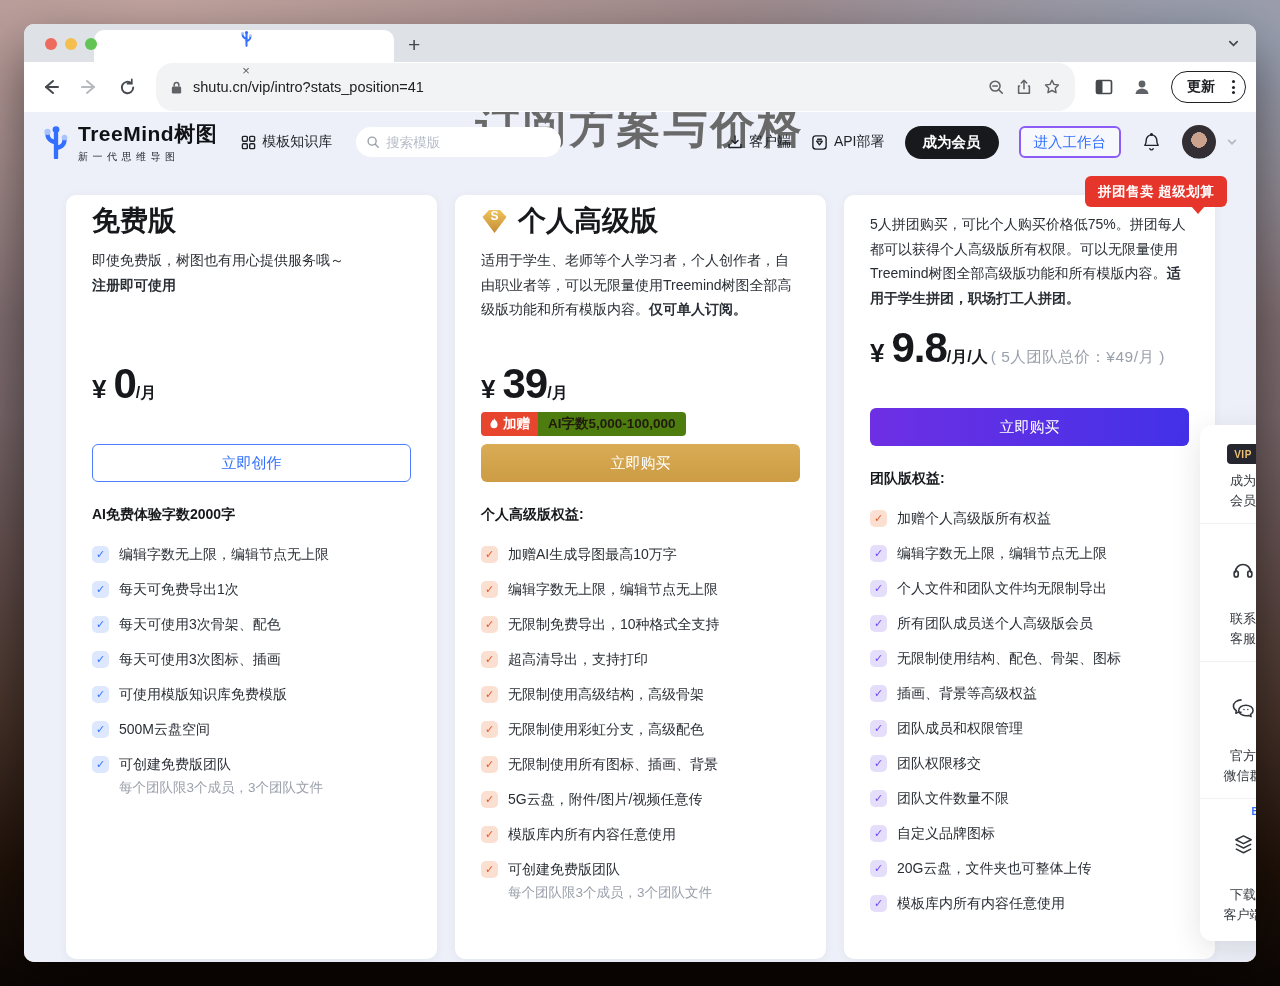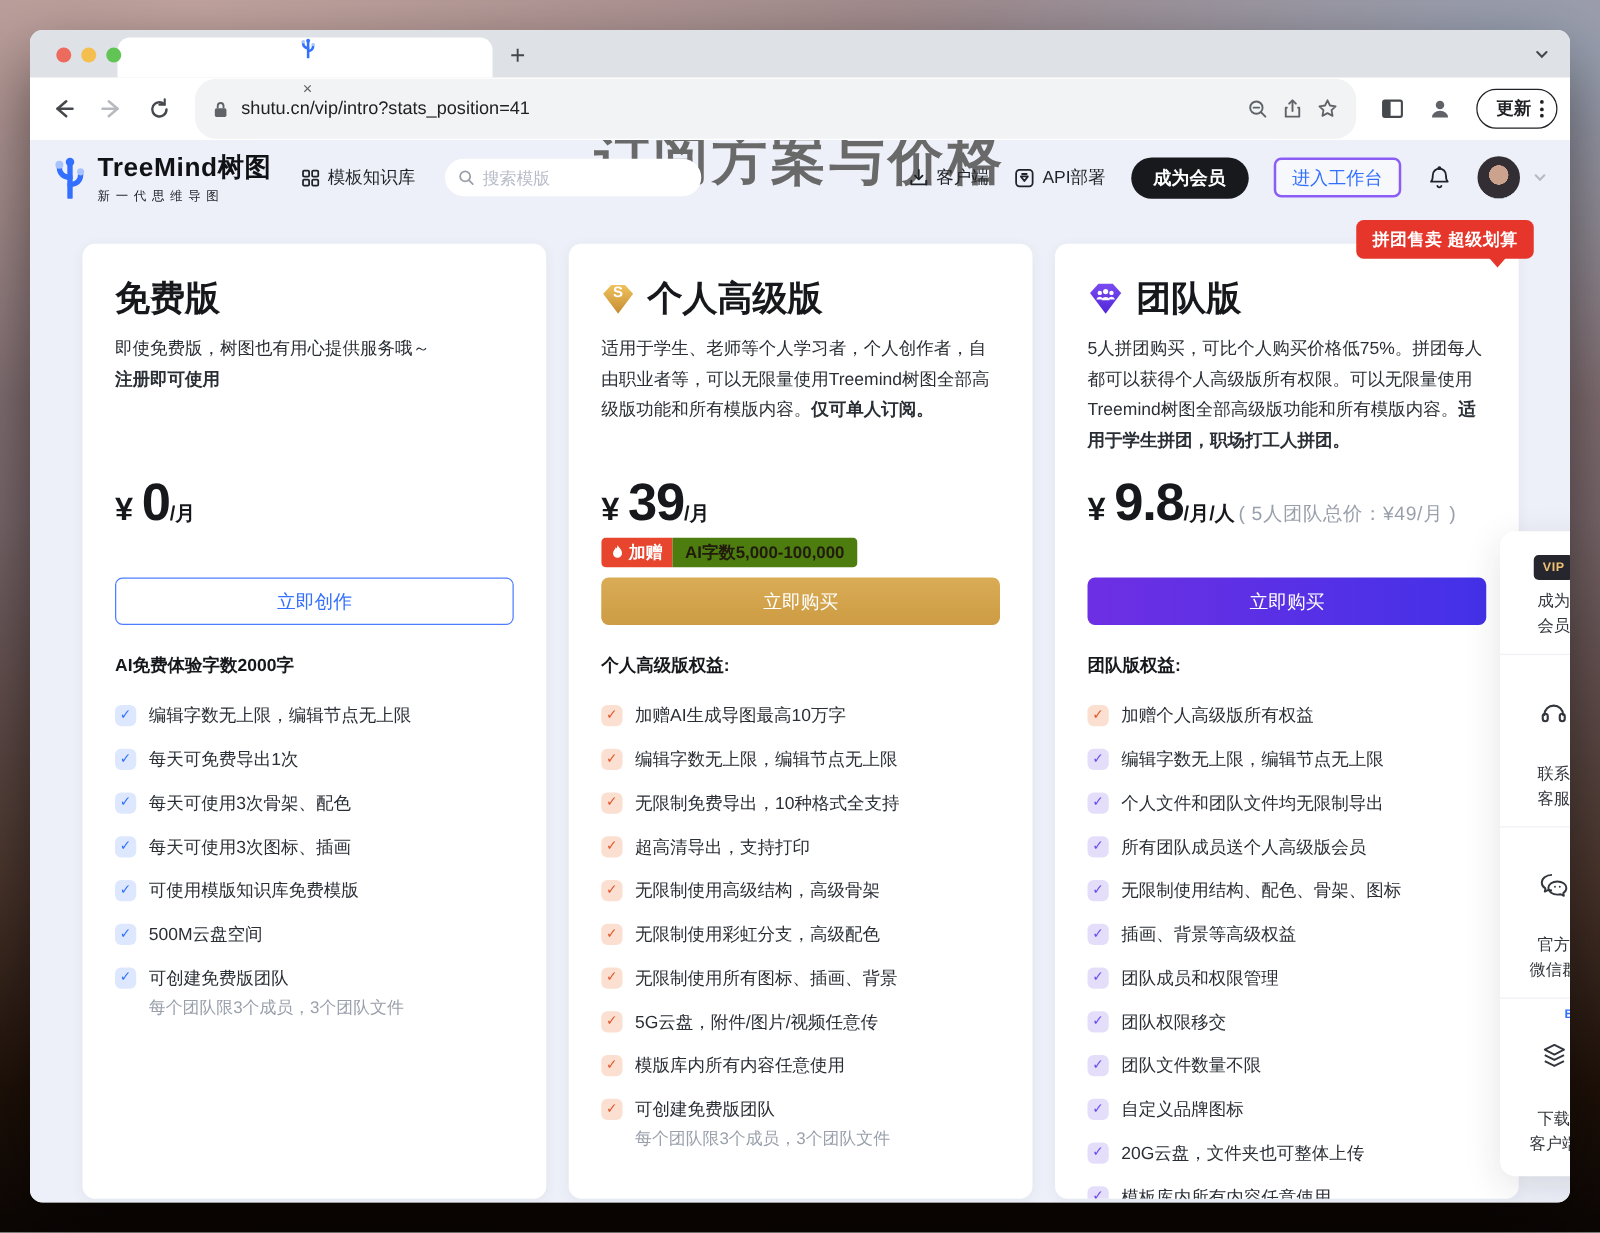--- a/index.html
+++ b/index.html
@@ -29,21 +29,21 @@
   .newtab { font-size:21px; color:#44474c; margin:0 0 3px 14px; line-height:28px; }
   .strip-chev { position:absolute; right:16px; top:13px; color:#44474c; }
 
   
   .toolbar { height:50px; background:#fff; display:flex; align-items:center; padding:0 10px; gap:4px; }
   .tbtn { width:34px; height:34px; display:flex; align-items:center; justify-content:center; border-radius:50%; }
   .omnibox { flex:1; height:48px; background:#f1f3f4; border-radius:17px; display:flex; align-items:center;
     padding:0 14px; gap:10px; margin:0 8px; }
   .url { font-size:14.5px; color:#202124; flex:1; }
   .update-pill { height:32px; border:1.5px solid #1f2125; border-radius:16px; padding:0 10px 0 15px;
-    display:flex; align-items:center; gap:7px; font-size:14px; font-weight:700; color:#1f2125; margin-left:8px; }
+    display:flex; align-items:center; gap:17px; font-size:14px; font-weight:700; color:#1f2125; margin-left:8px; }
   .kebab { display:flex; flex-direction:column; gap:2.5px; }
   .kebab i { width:3px; height:3px; border-radius:50%; background:#1f2125; }
 
   
   .content { position:relative; height:850px; background:#edf0f8; overflow:hidden; }
   .page-title { position:absolute; top:-14px; left:50%; transform:translateX(-50%); z-index:1;
     font-size:44px; font-weight:700; color:#696969; letter-spacing:3px; white-space:nowrap; }
   .site-header { position:relative; z-index:2; height:60px; display:flex; align-items:center; padding:0 18px; gap:24px; }
   .logo { display:flex; align-items:center; gap:8px; }
   .brand-line { font-size:21px; font-weight:700; color:#101215; letter-spacing:.5px; }
@@ -58,21 +58,21 @@
   .btn-member { background:#17191d; color:#fff; border-radius:17px; height:33px; padding:0 18px;
     display:flex; align-items:center; font-size:14.5px; font-weight:600; }
   .btn-workspace { border:2px solid #8b5cf6; color:#3370ff; border-radius:6px; height:32px; padding:0 13px;
     display:flex; align-items:center; font-size:14.5px; background:rgba(255,255,255,.55); }
   .avatar { width:34px; height:34px; border-radius:50%; position:relative; overflow:hidden;
     background:radial-gradient(circle at 50% 44%, #caa28d 0 30%, #332e33 31% 72%, #8d98a8 73%); }
   .chev-sm { color:#b6bac2; margin-left:-10px; }
 
   
   .cards { position:absolute; left:42px; top:83px; display:flex; gap:18px; z-index:1; }
-  .card { width:371px; height:764px; background:#fff; border-radius:10px; padding:26px 26px 0;
+  .card { width:371px; height:764px; background:#fff; border-radius:10px; padding:8px 26px 0;
     box-shadow:0 2px 10px rgba(50,60,90,.06); overflow:hidden; }
   .plan-head { display:flex; align-items:center; gap:10px; height:36px; }
   .plan-name { font-size:28px; font-weight:700; color:#16181c; }
   .plan-desc { margin-top:9px; height:100px; font-size:14px; line-height:1.75; color:#2a2f36; }
   .plan-desc b { font-weight:700; }
   .card.free .plan-desc b { display:block; }
   .price-zone { height:96px; }
   .price-row { display:flex; align-items:baseline; padding-top:12px; color:#16181c; }
   .cur { font-size:26px; font-weight:700; margin-right:7px; }
   .amount { font-size:42px; font-weight:700; letter-spacing:-1px; }
@@ -459,42 +459,20 @@
               <span class="check">✓</span>
               <div>
                 <div>可创建免费版团队</div>
                 <div class="fsub">每个团队限3个成员，3个团队文件</div>
               </div>
             </li>
           </ul>
       </div>
 
       <div class="card team">
-        <div class="plan-head">
-          <span>
-            <svg width="29" height="26" viewBox="0 0 27 25">
-                <defs>
-                  <linearGradient id="pg" x1="0" y1="0" x2="0" y2="1">
-                    <stop offset="0" stop-color="#7a4bf0"></stop>
-                    <stop offset="1" stop-color="#5226d8"></stop>
-                  </linearGradient>
-                </defs>
-                <polygon points="8,1 19,1 25.5,8 13.5,24 1.5,8" fill="url(#pg)"></polygon>
-                <g fill="#fff">
-                  <circle cx="9" cy="8" r="1.7"></circle>
-                  <circle cx="18" cy="8" r="1.7"></circle>
-                  <circle cx="13.5" cy="7" r="2"></circle>
-                  <path d="M6.3 13 a2.8 2.8 0 0 1 5.4 0z"></path>
-                  <path d="M15.3 13 a2.8 2.8 0 0 1 5.4 0z"></path>
-                  <path d="M10.4 13.6 a3.2 3.2 0 0 1 6.2 0z"></path>
-                </g>
-              </svg>
-          </span>
-          <span class="plan-name">团队版</span>
-        </div>
         <div class="plan-desc">
           <span>5人拼团购买，可比个人购买价格低75%。拼团每人都可以获得个人高级版所有权限。可以无限量使用Treemind树图全部高级版功能和所有模版内容。</span><b>适用于学生拼团，职场打工人拼团。</b>
         </div>
         <div class="price-zone">
           <div class="price-row">
             <span class="cur">¥</span>
               <span class="amount">9.8</span>
               <span class="unit">/月/人</span>
               <span class="pnote">( 5人团队总价：¥49/月 )</span>
           </div>

